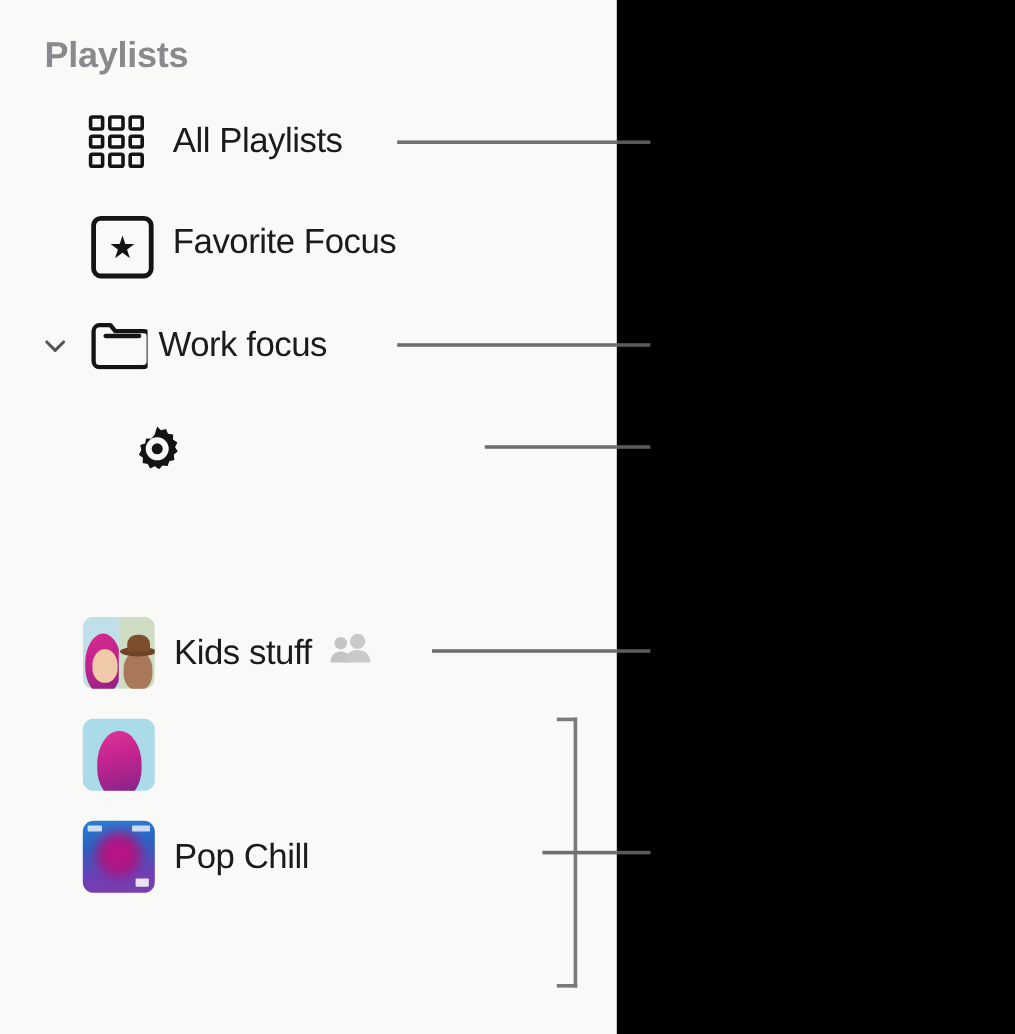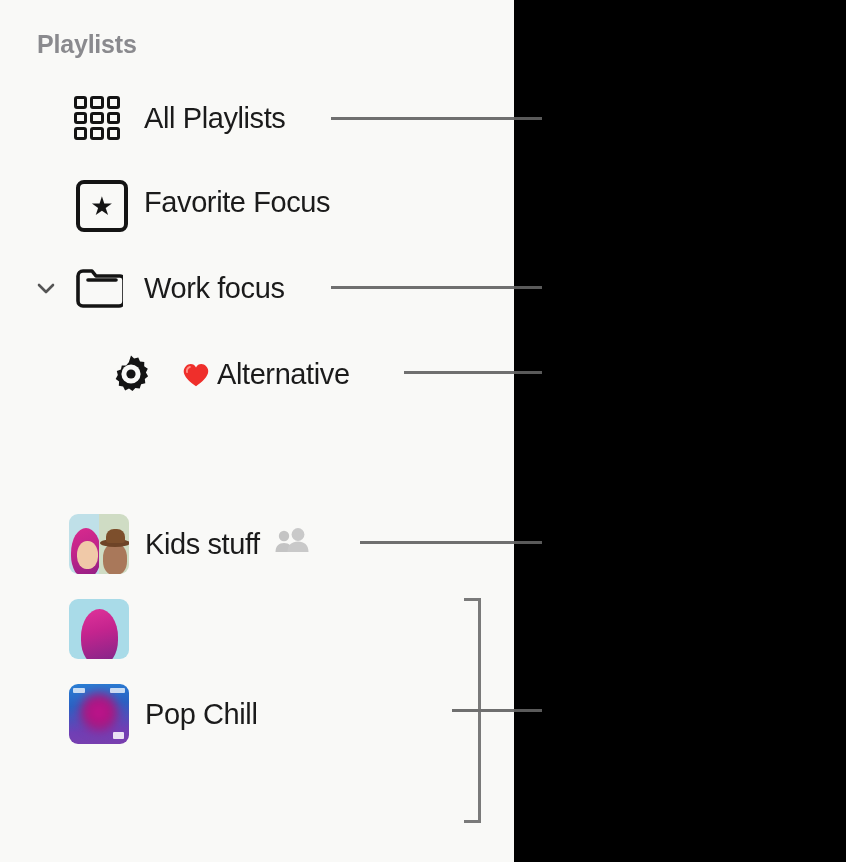--- a/index.html
+++ b/index.html
@@ -23,21 +23,21 @@
     top: 0;
     width: 514px;
     height: 862px;
     background: #f9f9f7;
   }
 
   #section-header {
     position: absolute;
     left: 37px;
     top: 30px;
-    font-size: 25px;
+    font-size: 30px;
     font-weight: bold;
     color: #8a8a8e;
     letter-spacing: -0.2px;
   }
 
   .row {
     position: absolute;
     left: 0;
     width: 409px;
     height: 64px;
@@ -353,37 +353,30 @@
       <svg class="chevron" viewBox="0 0 24 24" fill="none" stroke="#555555" stroke-width="2.6" stroke-linecap="round" stroke-linejoin="round">
         <polyline points="5,9 12,16 19,9"></polyline>
       </svg>
     </div>
     <div class="icon-slot" style="left:75px; top:10px;">
       <svg class="folder" viewBox="0 0 48 42" fill="none" stroke="#141414" stroke-width="3.6" stroke-linejoin="round" stroke-linecap="round">
         <path d="M3 10 a5 5 0 0 1 5-5 h9 l4 5 h24 a4 4 0 0 1 4 4 v21 a5 5 0 0 1 -5 5 h-36 a5 5 0 0 1 -5 -5 z"></path>
         <line x1="13" y1="14" x2="41" y2="14"></line>
       </svg>
     </div>
-    <div class="row-label" style="position:absolute; left:144px;text-align:right;">Work focus</div>
+    <div class="row-label" style="position:absolute; left:132px;text-align:right;">Work focus</div>
   </div>
 
   <div class="row" style="top:342px;">
     <div class="icon-slot" style="left:112px; top:13px;">
       <svg class="gear" viewBox="0 0 38 38" fill="#141414">
         <path d="M19 0.5 l3.1 3.0 4.2-1.1 1.7 4.0 4.3 0.6 -0.1 4.3 3.6 2.4 -1.9 3.9 2.2 3.7 -3.3 2.7 0.5 4.3 -4.2 1.0 -1.4 4.1 -4.3-0.5 -2.9 3.2 -3.5-2.5 -3.9 1.8 -2.0-3.8 -4.3-0.8 0.3-4.3 -3.4-2.6 2.1-3.8 -1.0-4.2 4.1-1.3 0.9-4.2 4.3 0.2 2.7-3.4 z"></path>
         <circle cx="19" cy="19" r="9.6" fill="#f9f9f7"></circle>
         <circle cx="19" cy="19" r="4.6" fill="#141414"></circle>
       </svg>
-    </div>
-    <div style="position:absolute; left:181px; display:flex; align-items:center;">
-      <svg class="heart" viewBox="0 0 32 32">
-        <path d="M16 29 C 2 19.5 1 12.5 5 8 C 8.6 4 14 5 16 9 C 18 5 23.4 4 27 8 C 31 12.5 30 19.5 16 29 Z" fill="#ef2f2b"></path>
-        <path d="M9.5 8.5 C 7 9.6 6 12 6.4 14" stroke="#ff8f85" stroke-width="2" fill="none" stroke-linecap="round"></path>
-      </svg>
-      <span class="row-label">Alternative</span>
     </div>
   </div>
 
 
   <div class="row" style="top:512px;">
     <div class="icon-slot" style="left:69px; top:2px;">
       <span class="art art-kids">
         <span class="half left">
             <span class="memoji-pink-hair"></span>
           </span>

